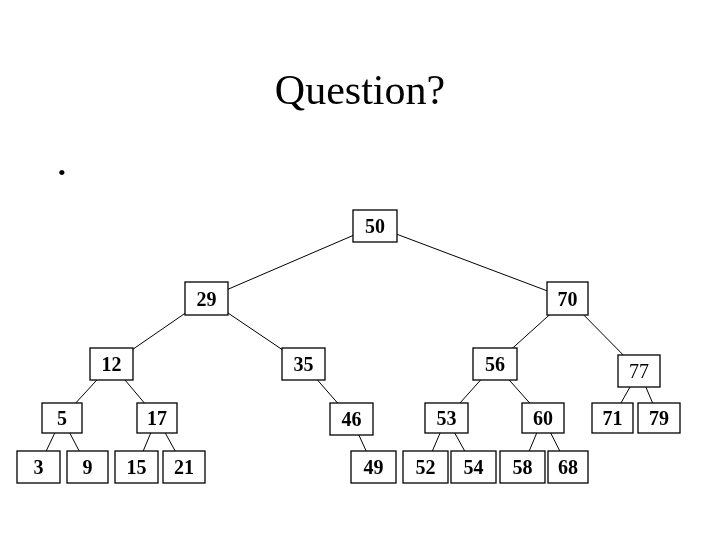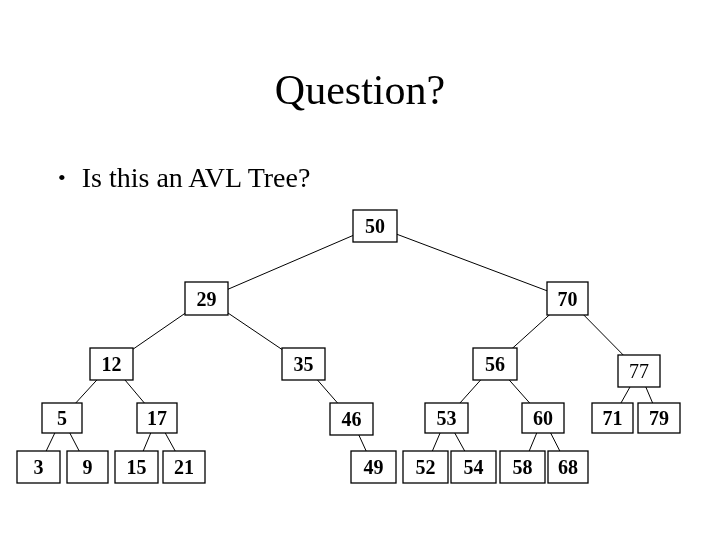--- a/index.html
+++ b/index.html
@@ -74,21 +74,20 @@
 </style>
 </head>
 <body>
 
 <div class="slide">
 
   <h1 class="slide-title">Question?</h1>
 
   <div class="bullet-line">
     <span class="bullet-marker">•</span>
-    <span>Is this an AVL Tree?</span>
   </div>
 
   <svg id="tree-svg" class="tree-svg" viewBox="0 0 720 540">
       <line x1="375" y1="226" x2="206.5" y2="298.5" class="tree-edge" stroke="#000000"></line>
       <line x1="375" y1="226" x2="567.5" y2="298.5" class="tree-edge" stroke="#000000"></line>
       <line x1="206.5" y1="298.5" x2="111.5" y2="364" class="tree-edge" stroke="#000000"></line>
       <line x1="206.5" y1="298.5" x2="303.5" y2="364" class="tree-edge" stroke="#000000"></line>
       <line x1="567.5" y1="298.5" x2="495" y2="364" class="tree-edge" stroke="#000000"></line>
       <line x1="567.5" y1="298.5" x2="639" y2="371" class="tree-edge" stroke="#000000"></line>
       <line x1="111.5" y1="364" x2="62" y2="418" class="tree-edge" stroke="#000000"></line>

